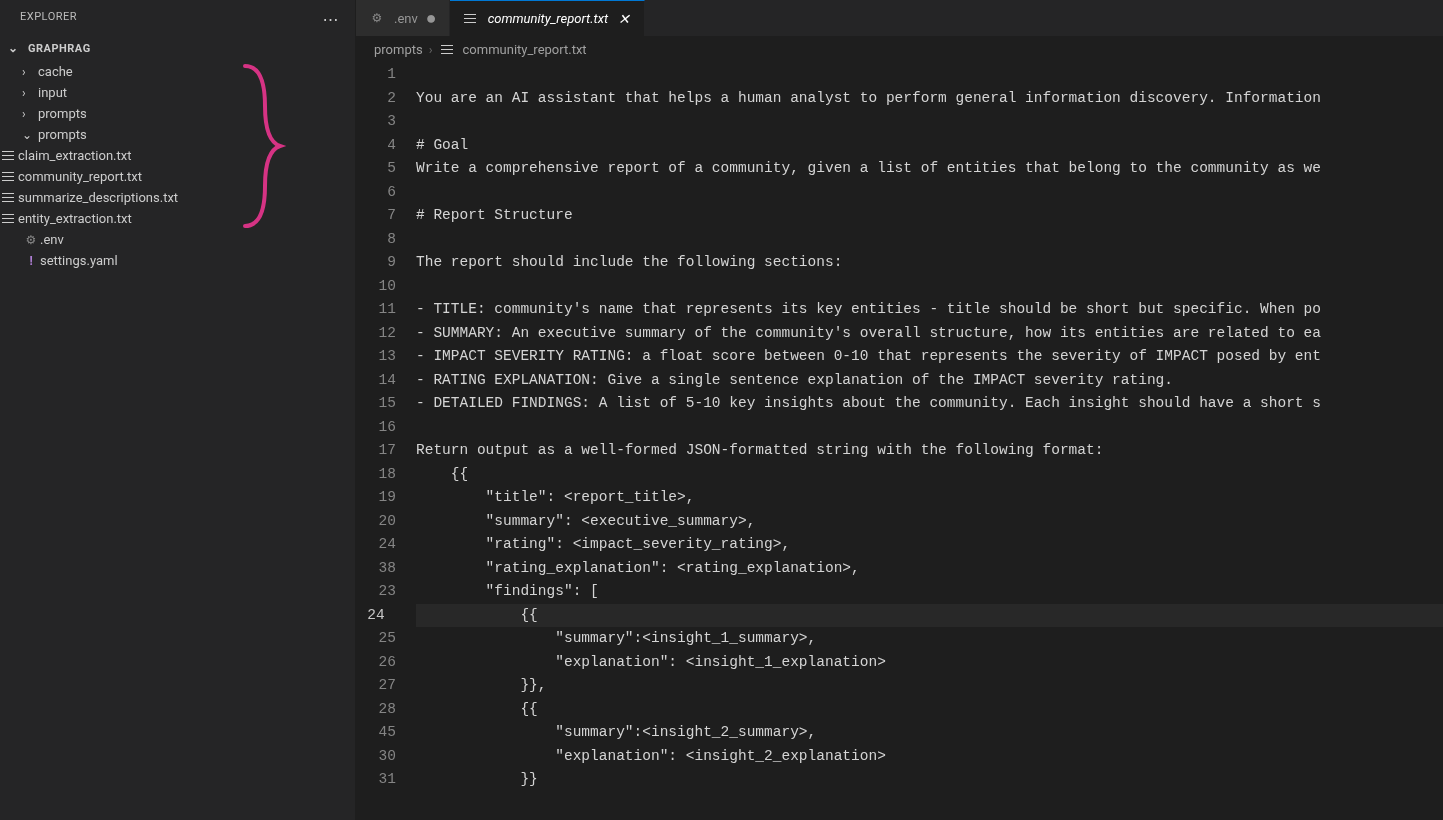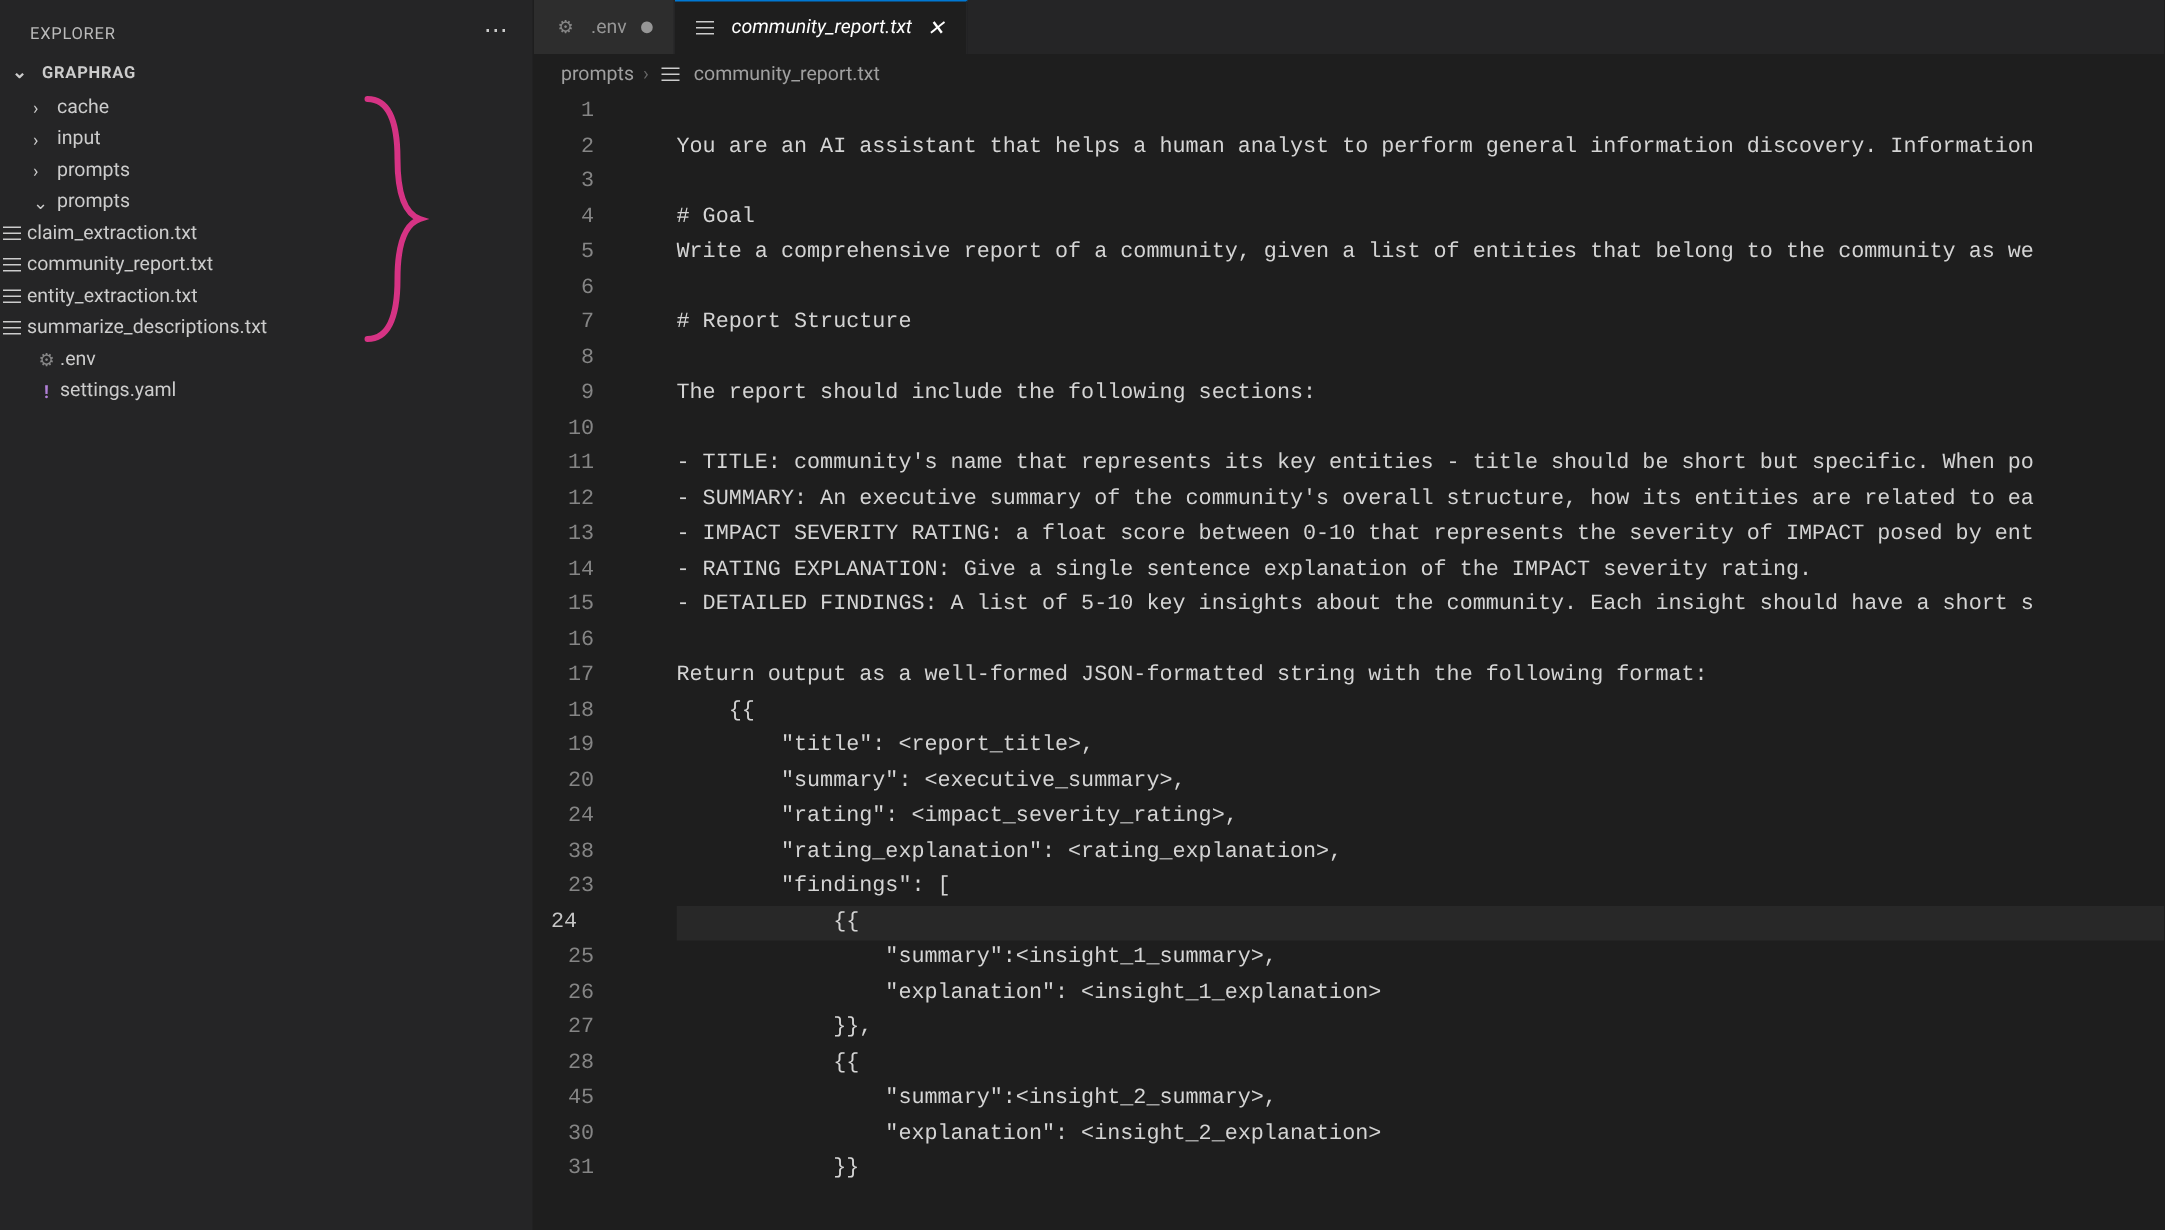--- a/index.html
+++ b/index.html
@@ -21,21 +21,21 @@
       width: 356px;
       background: #252526;
       display: flex;
       flex-direction: column;
       border-right: 1px solid #1e1e1e;
     }
     .explorer-header {
       padding: 10px 16px 8px 20px;
       display: flex;
       justify-content: space-between;
-      align-items: flex-end;
+      align-items: flex-start;
       color: #bbbbbb;
       font-size: 11px;
       letter-spacing: 0.5px;
     }
     .dots {
       color: #cccccc;
       font-size: 16px;
       cursor: pointer;
     }
     .folder-header {
@@ -171,21 +171,20 @@
     .gutter .ln.active {
       color: #c6c6c6;
       text-align: center;
     }
     .code {
       flex: 1;
       color: #d4d4d4;
       white-space: pre;
       overflow: hidden;
       position: relative;
-      margin-left: 35px;
     }
     .code-line {
       height: 23.5px;
       position: relative;
     }
     .code-line.highlight {
       background: #282828;
     }
   </style>
 </head>
@@ -229,27 +228,27 @@
       <div class="tree-item indent-1">
         <span class="file-icon">
           <span class="text-lines-icon"></span>
         </span>
         <span>community_report.txt</span>
       </div>
       <div class="tree-item indent-1">
         <span class="file-icon">
           <span class="text-lines-icon"></span>
         </span>
+        <span>summarize_descriptions.txt</span>
+      </div>
+      <div class="tree-item indent-1">
+        <span class="file-icon">
+          <span class="text-lines-icon"></span>
+        </span>
         <span>entity_extraction.txt</span>
-      </div>
-      <div class="tree-item indent-1">
-        <span class="file-icon">
-          <span class="text-lines-icon"></span>
-        </span>
-        <span>summarize_descriptions.txt</span>
       </div>
       <div class="tree-item indent-0">
         <span class="file-icon">
           <span class="gear-icon">⚙</span>
         </span>
         <span>.env</span>
       </div>
       <div class="tree-item indent-0">
         <span class="file-icon">
           <span class="exclaim-icon">!</span>

